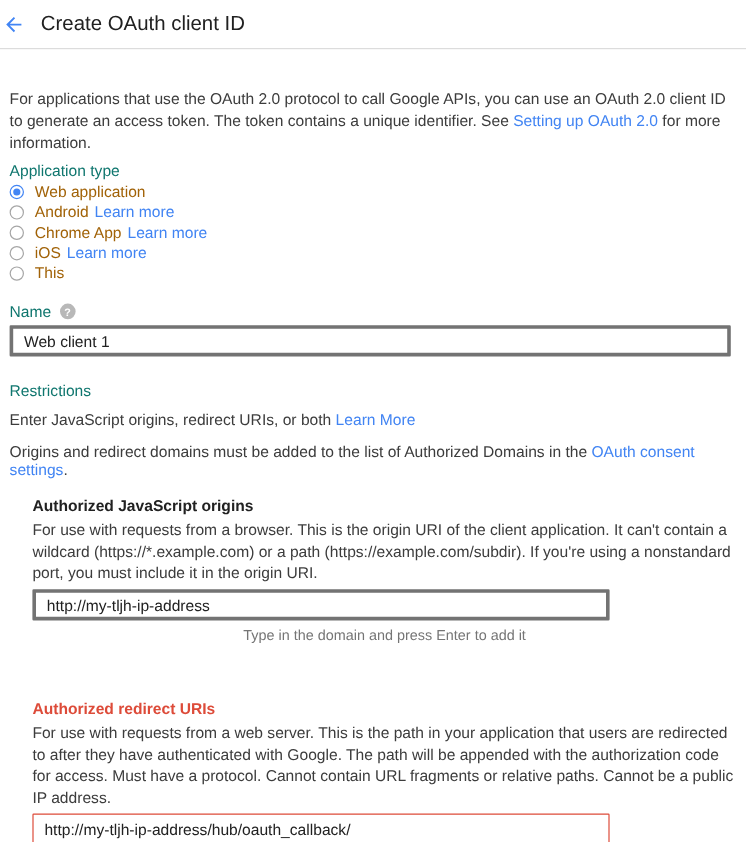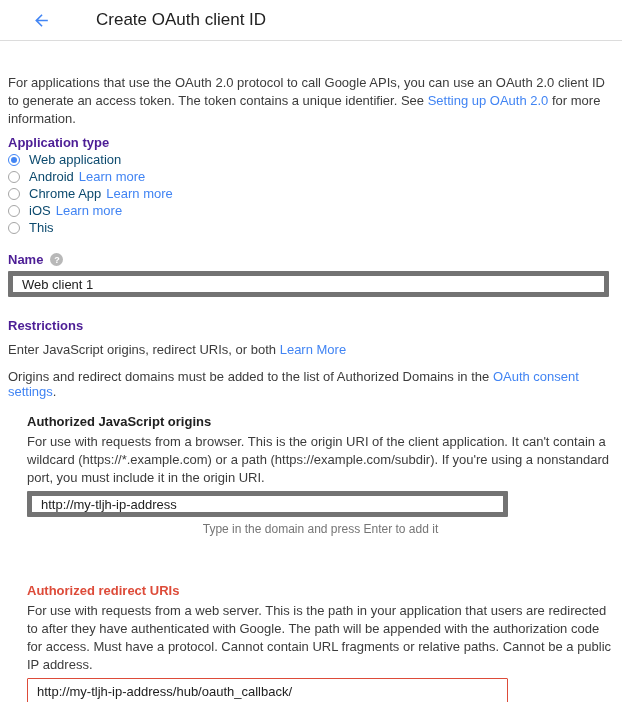--- a/index.html
+++ b/index.html
@@ -1,52 +1,52 @@
 <!DOCTYPE html>
 <html><head>
 <meta charset="utf-8">
 <style>
   * { margin:0; padding:0; box-sizing:border-box; }
   html,body { width:622px; height:702px; background:#ffffff; overflow:hidden; }
   body { font-family:"Liberation Sans","DejaVu Sans",sans-serif; color:#212121; font-size:13px; }
 
   
-  .header { display:flex; align-items:center; height:41px; padding-left:31px;
-            border-bottom:1px solid #dcdcdc; background:#fff;gap:32px; }
+  .header { display:flex; align-items:center; height:41px; padding-left:1px;
+            border-bottom:1px solid #dcdcdc; background:#fff; }
   .back-btn { width:20px; height:20px; display:flex; align-items:center; justify-content:center; cursor:pointer; }
   .back-btn svg { width:19px; height:19px; fill:#4285f4; }
   .page-title { font-size:17px; color:#212121; margin-left:13px; font-weight:400; }
 
   .content { padding:0 8px; }
 
   
   .intro { margin-top:33px; line-height:18px; color:#3c3c3c; max-width:606px; }
   a.link { color:#4184f3; text-decoration:none; cursor:pointer; }
 
   
-  .section-label { font-weight:bold; color:#4c1d95; }
+  .section-label { font-weight:normal; color:#0f766e; }
   .app-type { margin-top:7px; }
   .radio-row { display:flex; align-items:center; height:15px; margin-top:2px; cursor:pointer; }
   .radio { width:12px; height:12px; border:1px solid #a6a6a6; border-radius:50%; margin-right:9px;
            flex:0 0 auto; position:relative; background:#fff; }
   .radio.selected { border-color:#4285f4; }
   .radio.selected::after { content:""; position:absolute; left:2px; top:2px; width:6px; height:6px;
            border-radius:50%; background:#4285f4; }
-  .radio-label { color:#0c4a6e; }
+  .radio-label { color:#a16207; }
   .radio-link { margin-left:5px; color:#4184f3; }
   .radio-link:empty { display:none; }
 
   
   .name-section { margin-top:17px; }
   .name-label-row { display:flex; align-items:center; }
   .help-icon { width:13px; height:13px; border-radius:50%; background:#b8b8b8; color:#fff;
                font-size:9px; font-weight:bold; display:inline-flex; align-items:center;
                justify-content:center; margin-left:7px; }
   .help-icon::before { content:"?"; }
-  .text-input { display:block; width:601px; height:26px; border:5px solid #737373; border-radius:1px;
+  .text-input { display:block; width:601px; height:26px; border:3px solid #737373; border-radius:1px;
                 padding:0 9px; font-size:13px; color:#212121; font-family:inherit; margin-top:4px;
                 outline:none; background:#fff; }
   .text-input.error-border { border:1px solid #dd4b39; }
 
   
   .restrictions { margin-top:21px; }
   .restrict-line1 { margin-top:9px; color:#3c3c3c; }
   .restrict-line2 { margin-top:12px; color:#3c3c3c; }
 
   .subsection { margin-left:19px; margin-top:15px; }

